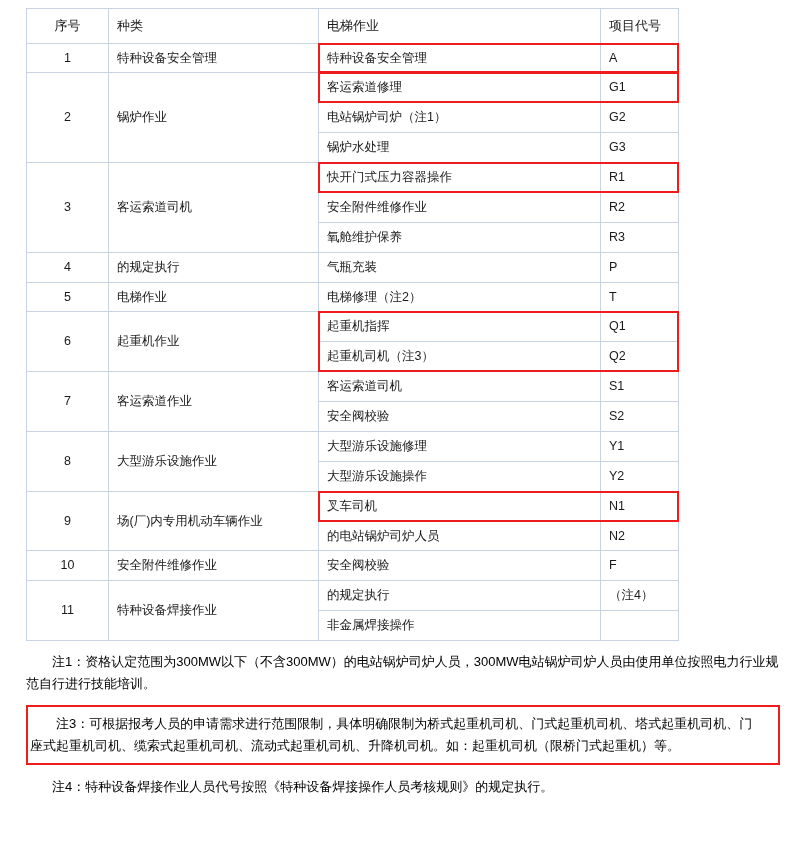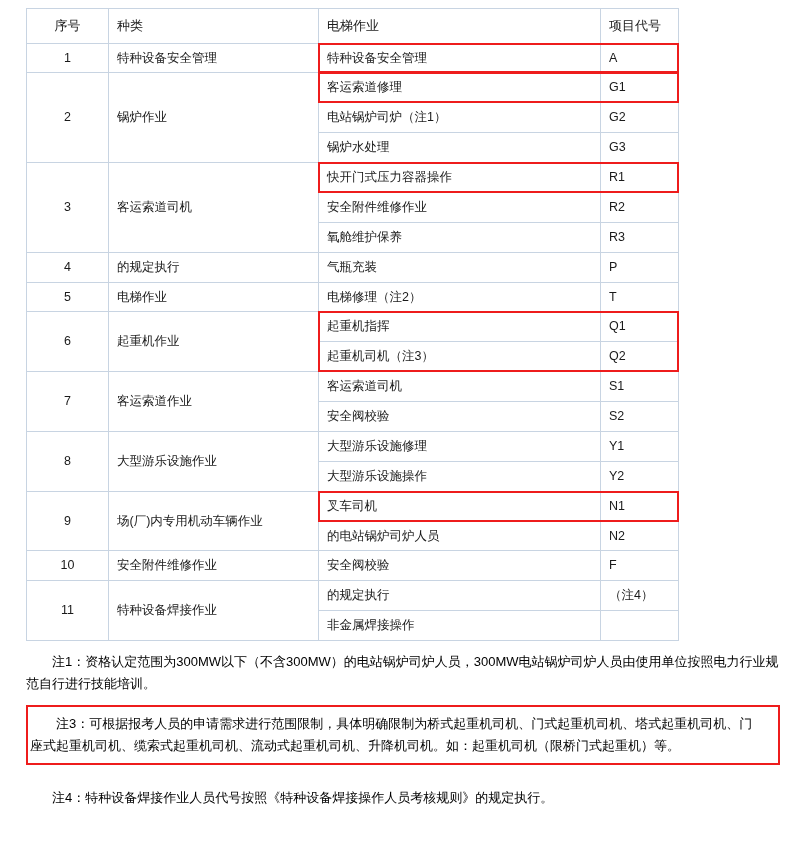--- a/index.html
+++ b/index.html
@@ -84,21 +84,21 @@
     font-size: 13px;
     line-height: 1.7;
     text-indent: 2em;
     margin-bottom: 10px;
     color: #000;
   }
   .note.boxed {
     border: 2px solid #ee1c1c;
     padding: 6px 18px 6px 2px;
     text-indent: 0;
-    margin-bottom: 22px;
+    margin-bottom: 11px;
   }
   .note.boxed p {
     margin: 0;
     text-indent: 2em;
     line-height: 1.7;
   }
 </style>
 </head>
 <body>
 

